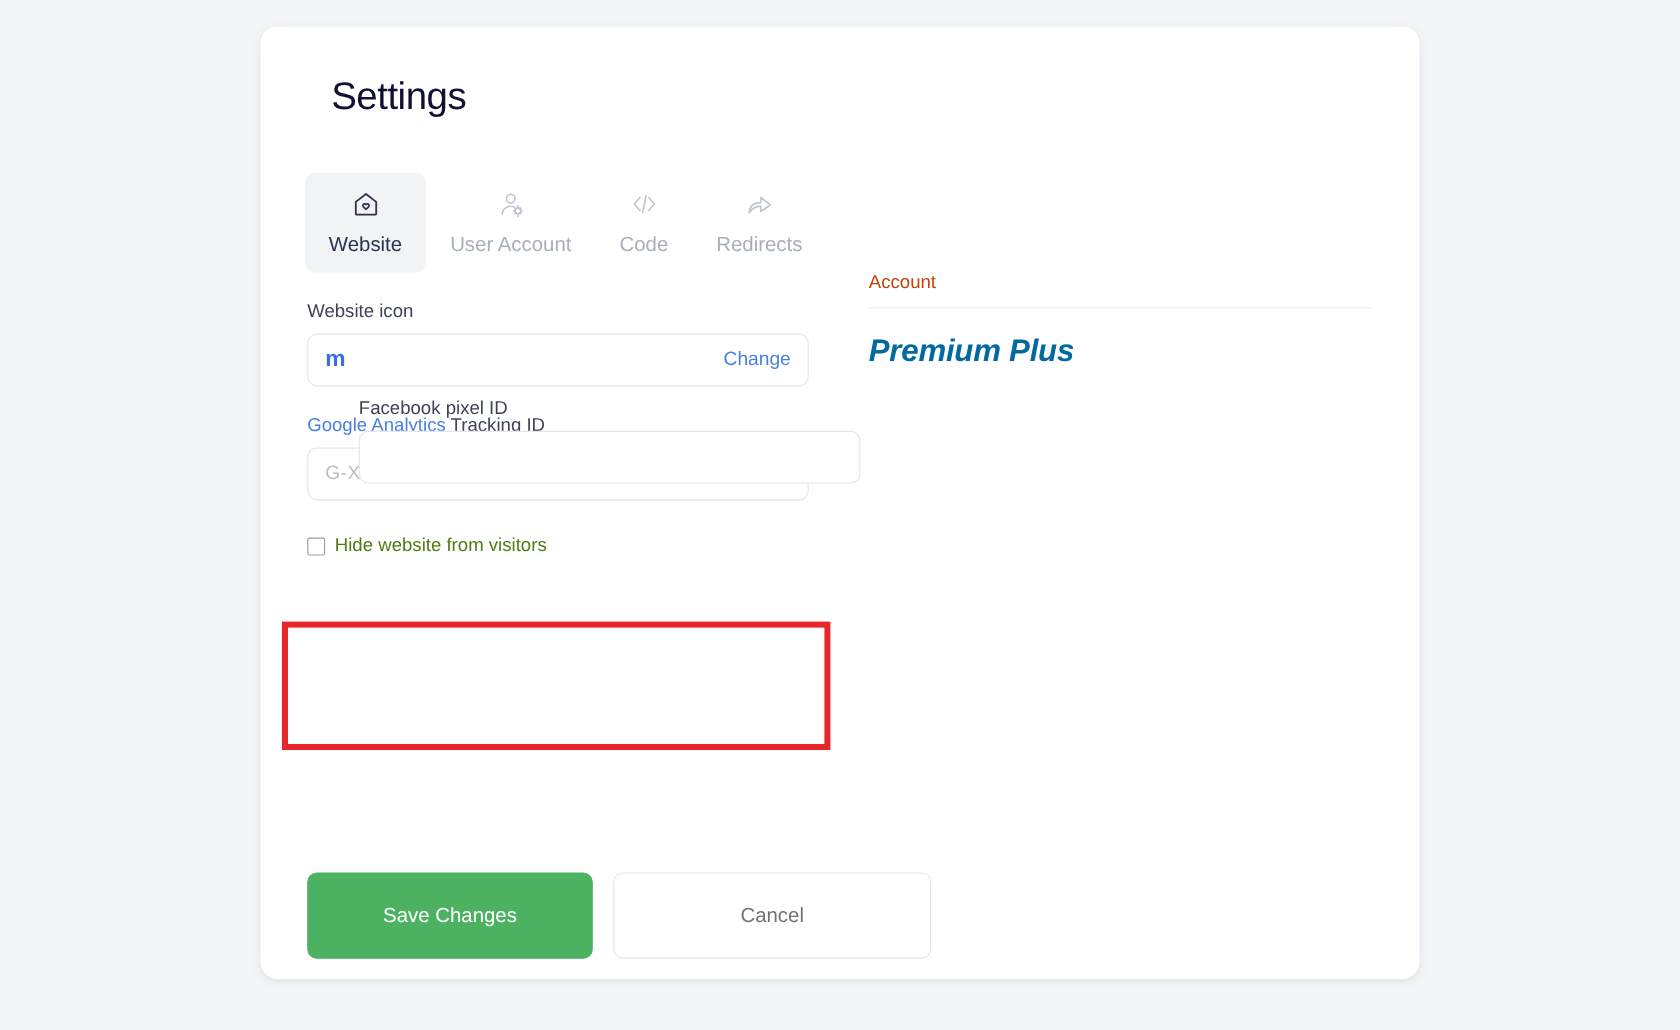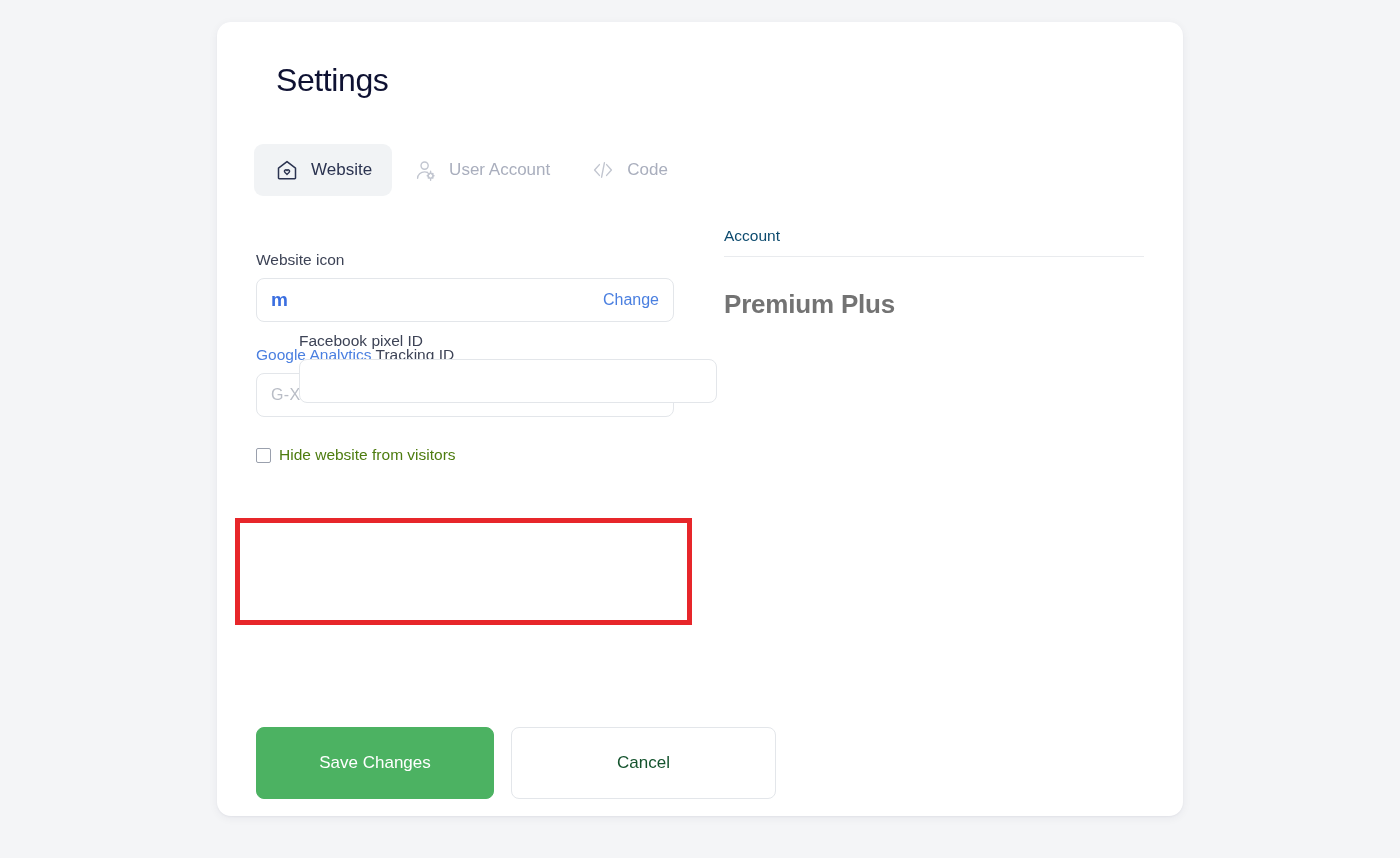--- a/index.html
+++ b/index.html
@@ -45,20 +45,21 @@
   .tab {
     display: flex;
     align-items: center;
     gap: 11px;
     padding: 13px 20px;
     border-radius: 9px;
     cursor: pointer;
     font-size: 17px;
     color: #a9aebd;
     white-space: nowrap;
+    flex-direction: column;
   }
   .tab.active {
     background: #f1f3f5;
     color: #2b3350;
   }
   .tab .ticon { display: flex; align-items: center; justify-content: center; width: 26px; height: 26px; }
   .tab svg { display: block; }
 
   
   .col-left  { position: absolute; left: 39px;  top: 205px; width: 420px; }
@@ -116,31 +117,32 @@
     width: 15px; height: 15px;
     border: 1px solid #9aa0ad;
     border-radius: 2px;
     background: #fff;
     cursor: pointer;
   }
 
   
   .account-label {
     font-size: 15.5px;
-    color: #0c4a6e;
+    color: #c2410c;
     padding-bottom: 11px;
     border-bottom: 1px solid #e9ebee;
     width: 420px;
   }
   .plan-name {
-    margin-top: 32px;
+    margin-top: 20px;
     font-size: 26px;
     font-weight: bold;
-    color: #737373;
+    color: #0369a1;
     letter-spacing: -0.2px;
+    font-style: italic;
   }
   .pay-link {
     margin-top: 18px;
     font-size: 16px;
     color: #4a7fe0;
     cursor: pointer;
   }
 
   
   .actions {
@@ -158,21 +160,21 @@
   }
   .btn-save {
     width: 238px;
     background: #4cb262;
     color: #ffffff;
     border: 1px solid #4cb262;
   }
   .btn-cancel {
     width: 265px;
     background: #ffffff;
-    color: #14532d;
+    color: #737373;
     border: 1px solid #e3e6ea;
   }
 </style>
 </head>
 <body>
 
 <div id="page">
 
   <div class="card">
 
@@ -206,20 +208,28 @@
         <span class="ticon">
           <svg width="24" height="24" viewBox="0 0 24 24" fill="none" stroke="#c2c6d0" stroke-width="1.4" stroke-linecap="round" stroke-linejoin="round">
             <path d="M8.4 6.6 3.6 12l4.8 5.4"></path>
             <path d="M15.6 6.6 20.4 12l-4.8 5.4"></path>
             <path d="M13.4 4.8 10.6 19.2"></path>
           </svg>
         </span>
         <span>Code</span>
       </div>
 
+      <div class="tab">
+        <span class="ticon">
+          <svg width="24" height="24" viewBox="0 0 24 24" fill="none" stroke="#c2c6d0" stroke-width="1.4" stroke-linecap="round" stroke-linejoin="round">
+            <path d="M3.4 19.4c0-5.4 3.4-8.4 9.6-8.6V6.6L21 12.6l-8 5.6v-4.5c-4.6.1-7.3 1.6-9.6 5.7z"></path>
+          </svg>
+        </span>
+        <span>Redirects</span>
+      </div>
 
     </div>
 
     <div class="col-left">
 
 
       <div class="field" style="margin-top:24px;">
         <div class="field-label">Website icon</div>
         <div class="input">
           <span class="fav">m</span>

